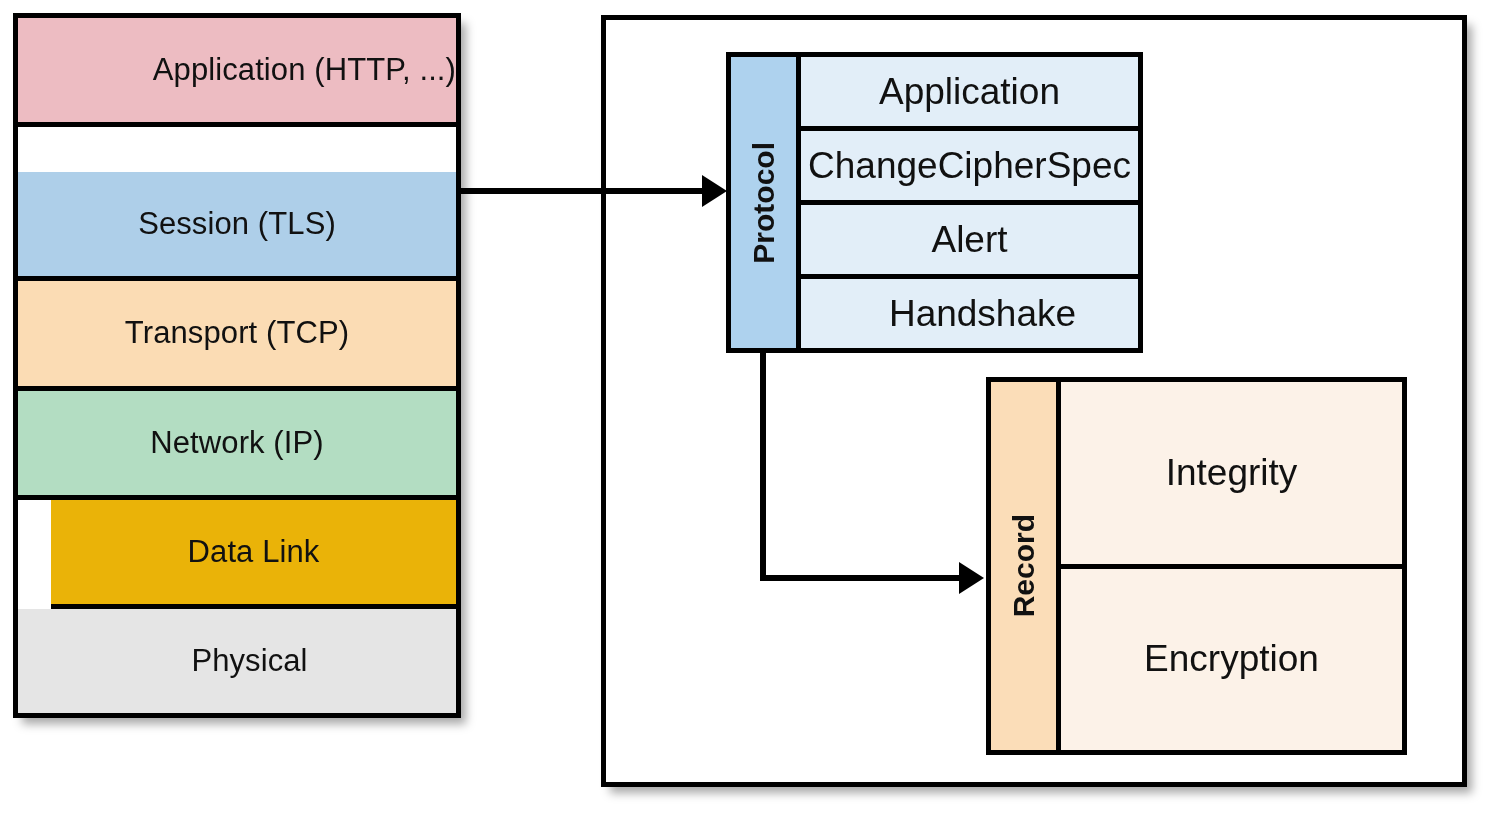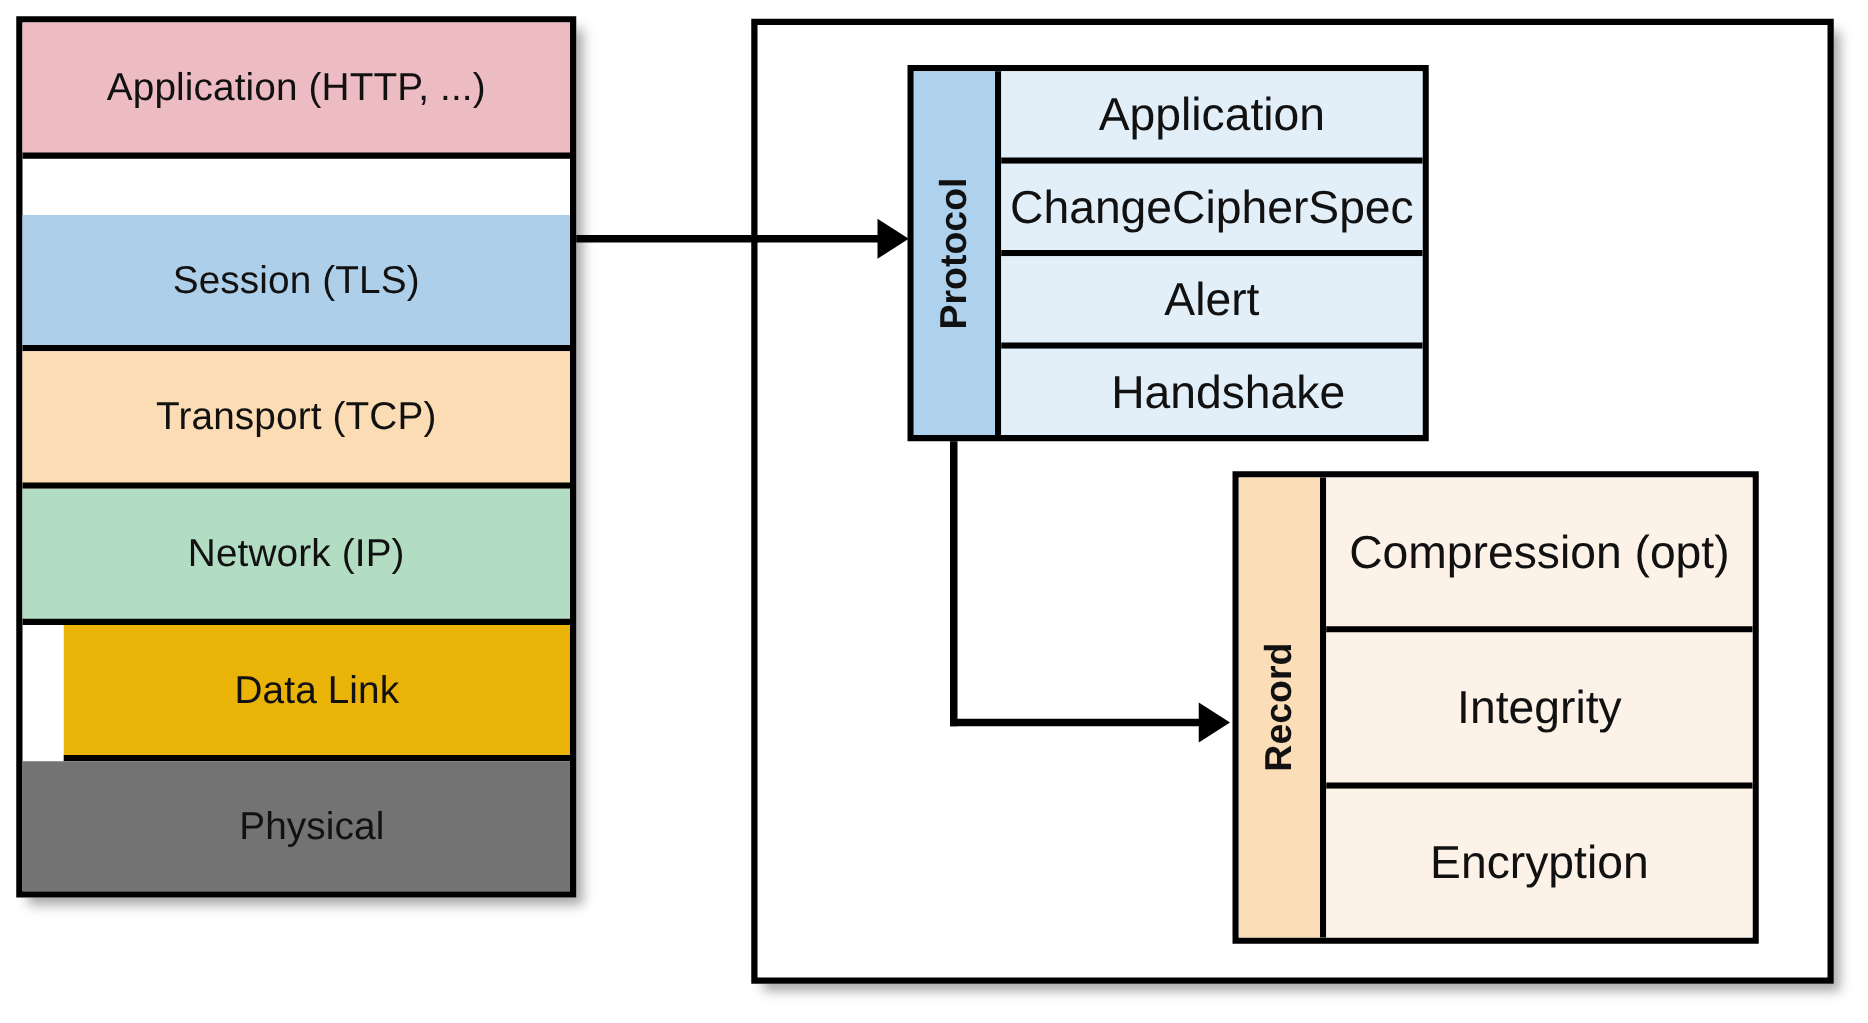--- a/index.html
+++ b/index.html
@@ -153,36 +153,36 @@
     left: 959px; top: 562px;
   }
 </style>
 </head>
 <body>
 
 <div id="canvas">
 
   <div class="box shadowed" id="osi-stack">
 
-    <div class="osi-row" style="background: rgb(237, 188, 194);">
+    <div class="osi-row" style="background: rgb(237, 188, 194); justify-content: flex-end;">
       <span>Application (HTTP, ...)</span>
     </div>
     <div class="osi-row emph" style="background: rgb(174, 207, 233);">
       <span>Session (TLS)</span>
     </div>
     <div class="osi-row" style="background: rgb(251, 220, 180);">
       <span>Transport (TCP)</span>
     </div>
     <div class="osi-row" style="background: rgb(179, 221, 194);">
       <span>Network (IP)</span>
     </div>
     <div class="osi-row" style="background: #eab308; margin-left: 33px;">
       <span>Data Link</span>
     </div>
-    <div class="osi-row" style="background: #737373; padding-left: 25px;">
+    <div class="osi-row" style="background: #e5e5e5; padding-left: 25px;">
       <span>Physical</span>
     </div>
   </div>
 
   <div class="box shadowed" id="tls-panel"></div>
 
   <div class="group-box" id="protocol-box">
     <div class="group-side" style="background: rgb(174, 210, 238);">
       <span>Protocol</span>
     </div>
@@ -200,23 +200,20 @@
         <span>Handshake</span>
       </div>
     </div>
   </div>
 
   <div class="group-box" id="record-box">
     <div class="group-side" style="background: rgb(251, 221, 184);">
       <span>Record</span>
     </div>
     <div class="group-rows">
-      <div class="group-row" style="background: rgb(252, 242, 232);">
-        <span>Compression (opt)</span>
-      </div>
       <div class="group-row" style="background: rgb(252, 242, 232);">
         <span>Integrity</span>
       </div>
       <div class="group-row" style="background: rgb(252, 242, 232);">
         <span>Encryption</span>
       </div>
     </div>
   </div>
 
   <div class="conn" id="arrow-session-protocol">

